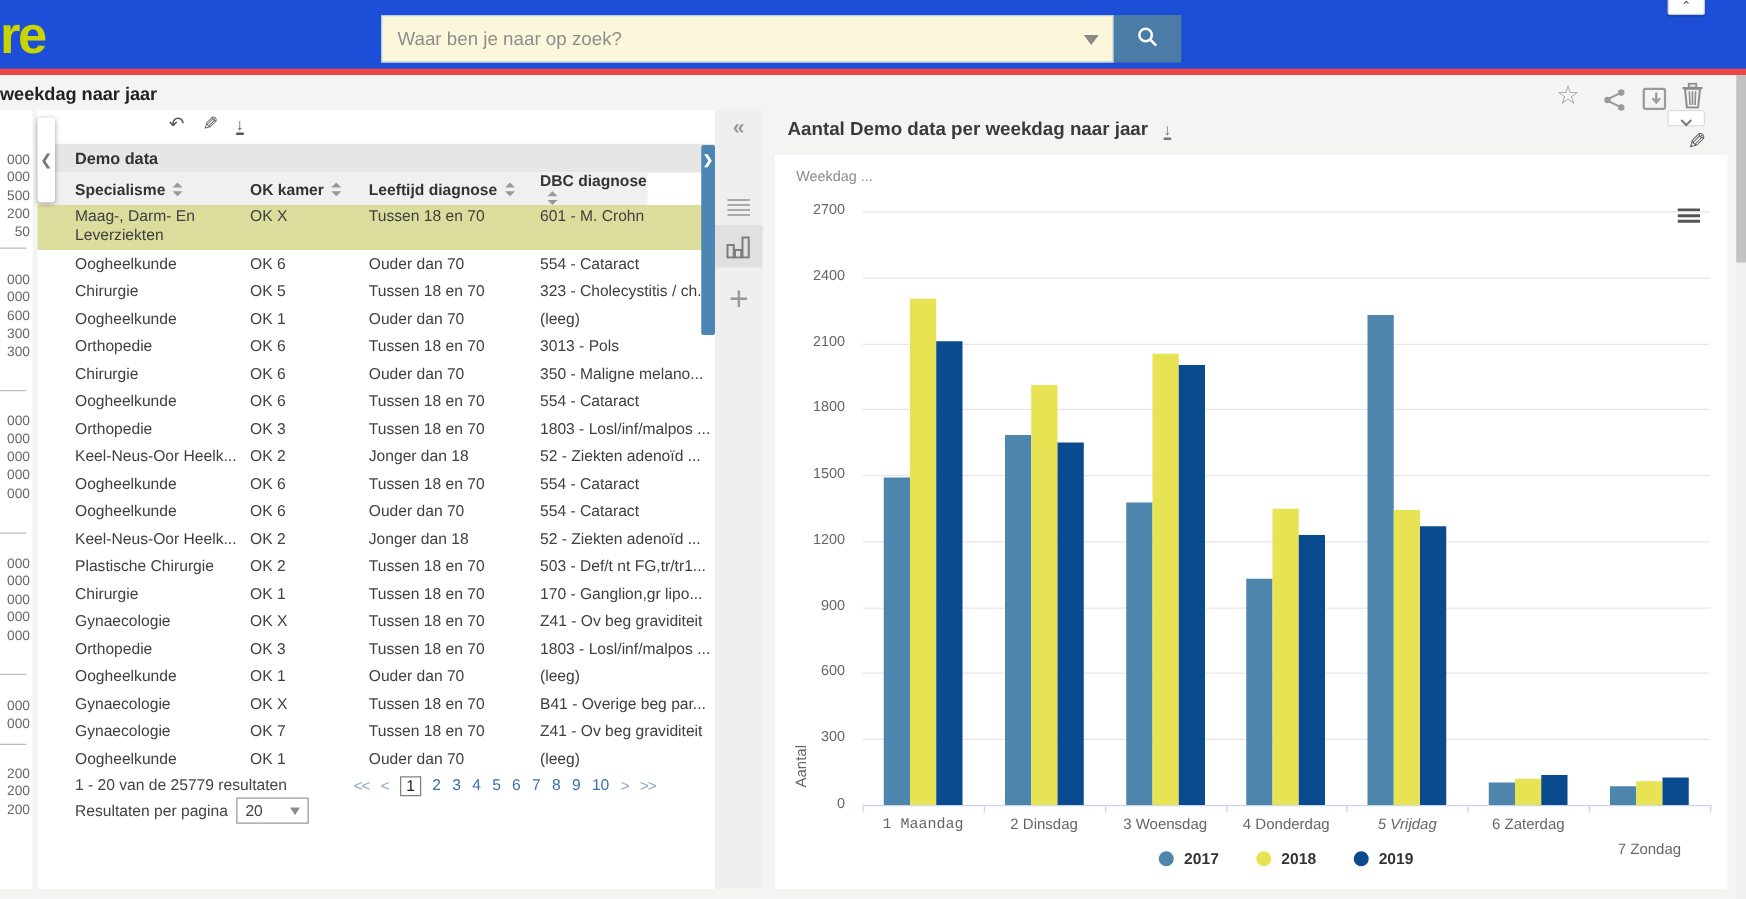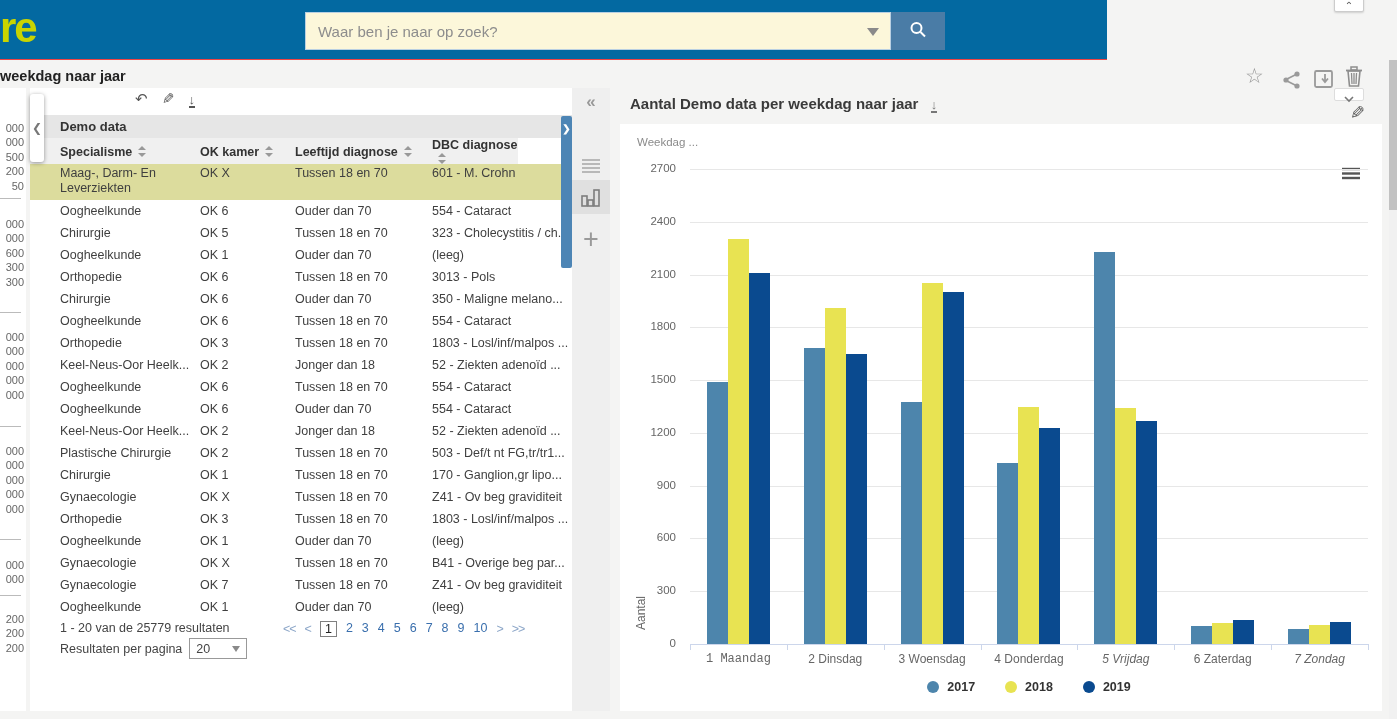--- a/index.html
+++ b/index.html
@@ -1,20 +1,20 @@
 <!DOCTYPE html>
 <html><head>
 <meta charset="utf-8">
 <style>
   * { margin:0; padding:0; box-sizing:border-box; }
   body { font-family:"Liberation Sans", sans-serif; background:#fff; }
   .screen { position:relative; width:1397px; height:719px; background:#f4f4f3; overflow:hidden; }
 
   
-  .topbar { position:absolute; left:0; top:0; width:1107px; height:60px; background:#0369a1; border-bottom:1px solid #ef4444; }
+  .topbar { position:absolute; left:0; top:0; width:1397px; height:60px; background:#1d4ed8; border-bottom:5px solid #ef4444; }
   .logo { position:absolute; left:0; top:4px; font-size:42px; font-weight:bold; color:#c9d400; letter-spacing:-2px; }
   .search-wrap { position:absolute; left:305px; top:12px; height:38px; }
   .search-input { position:absolute; left:0; top:0; width:586px; height:38px; background:#fcf7da; border:1px solid #b9d0e2; outline:none;
                   font-size:15px; color:#555; padding:0 30px 0 12px; font-family:"Liberation Sans",sans-serif; }
   .search-input::placeholder { color:#8d8d8d; }
   .dd-arrow { position:absolute; left:562px; top:16px; width:0; height:0; border-left:6px solid transparent; border-right:6px solid transparent; border-top:8px solid #8a8a8a; }
   .search-btn { position:absolute; left:586px; top:0; width:54px; height:38px; background:#4a7ca6; border:none; cursor:pointer; }
   .collapse-top { position:absolute; left:1334px; top:-5px; width:30px; height:17px; background:#fff; border:1px solid #ccc; border-radius:2px;
                   color:#555; font-size:10px; text-align:center; line-height:20px; box-shadow:0 1px 2px rgba(0,0,0,.15); }
 
@@ -454,21 +454,21 @@
           <div class="bar" title="6 Zaterdag 2017: 100" style="background: rgb(77, 133, 172); height: 18px;"></div>
           <div class="bar" title="6 Zaterdag 2018: 120" style="background: rgb(232, 227, 82); height: 21px;"></div>
           <div class="bar" title="6 Zaterdag 2019: 135" style="background: rgb(10, 74, 143); height: 24px;"></div>
         </div>
         <div class="xlab" style="left: 554.286px; top: 528px; width: 96.8571px;">6 Zaterdag</div>
         <div class="bar-group" style="left: 651.143px; top: 45px; width: 96.8571px; height: 475px;">
           <div class="bar" title="7 Zondag 2017: 85" style="background: rgb(77, 133, 172); height: 15px;"></div>
           <div class="bar" title="7 Zondag 2018: 110" style="background: rgb(232, 227, 82); height: 19px;"></div>
           <div class="bar" title="7 Zondag 2019: 125" style="background: rgb(10, 74, 143); height: 22px;"></div>
         </div>
-        <div class="xlab" style="left: 651.143px; top: 528px; width: 96.8571px; font-style: italic;">7 Zondag</div>
+        <div class="xlab" style="left: 651.143px; top: 548px; width: 96.8571px;">7 Zondag</div>
       </div>
     <div class="y-axis-title">Aantal</div>
     <div class="legend">
         <div class="legend-item">
           <div class="legend-dot" style="background: rgb(77, 133, 172);"></div>
           <span>2017</span>
         </div>
         <div class="legend-item">
           <div class="legend-dot" style="background: rgb(232, 227, 82);"></div>
           <span>2018</span>

